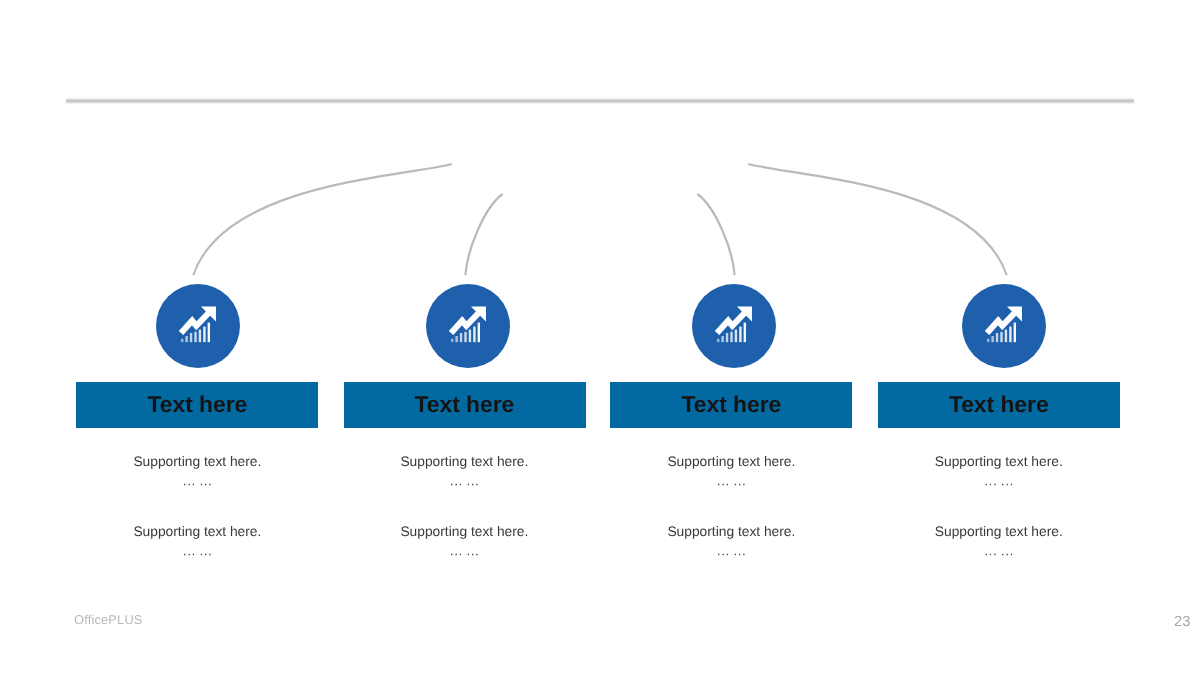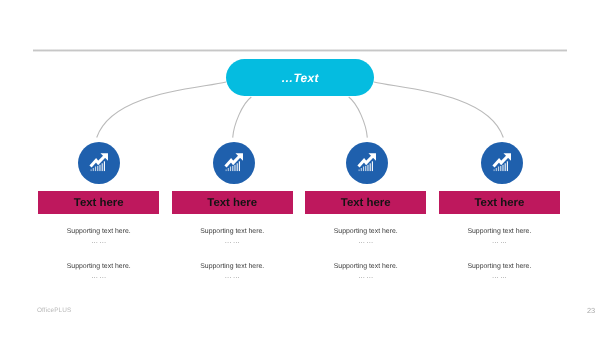--- a/index.html
+++ b/index.html
@@ -3,43 +3,40 @@
 <meta charset="utf-8">
 <style>
   html,body{margin:0;padding:0;}
   body{width:600px;height:337px;background:#ffffff;font-family:"Liberation Sans",sans-serif;overflow:hidden;-webkit-font-smoothing:antialiased;text-rendering:geometricPrecision;}
   .slide{position:relative;width:600px;height:337px;background:#fff;filter:opacity(100%);}
   .divider{position:absolute;left:33px;top:49px;width:534px;height:3px;background:linear-gradient(to bottom,rgba(255,255,255,0) 0%,#cfcfcf 30%,#c4c4c4 58%,rgba(255,255,255,0) 100%);}
   .connectors{position:absolute;left:0;top:0;width:600px;height:337px;}
   .center-node{position:absolute;left:226px;top:59px;width:148px;height:37px;border-radius:19px;background:#05BCE0;display:flex;align-items:center;justify-content:center;}
   .center-label{color:#fff;font-weight:bold;font-style:italic;font-size:12px;letter-spacing:.3px;}
   .circle{position:absolute;width:42px;height:42px;border-radius:50%;background:#1F60AD;display:flex;align-items:center;justify-content:center;}
-  .tbox{position:absolute;top:190.6px;height:23.2px;background:#be185d;display:flex;align-items:center;justify-content:center;}
+  .tbox{position:absolute;top:190.6px;height:23.2px;background:#0369a1;display:flex;align-items:center;justify-content:center;}
   .tbox span{font-size:11.4px;font-weight:bold;color:#141414;position:relative;top:0.8px;}
   .sup{position:absolute;text-align:center;font-size:6.9px;color:#3a3a3a;line-height:9px;}
   .sup .tiny{font-size:6.5px;color:#3d3d3d;letter-spacing:0px;line-height:9px;height:9px;margin-top:2px;-webkit-font-smoothing:antialiased;}
   .footer-left{position:absolute;left:37px;top:306.5px;font-size:6.4px;color:#b9b9b9;letter-spacing:0.1px;}
   .footer-right{position:absolute;left:555px;top:306px;font-size:7.4px;color:#a8a8a8;margin-left:32px;}
 </style>
 </head>
 <body>
 
 <div class="slide">
   <div class="divider"></div>
 
   <svg class="connectors" viewBox="0 0 600 337">
     <path d="M 96.7 137.5 C 112.2 91.7 199.9 88.6 226 82" stroke="#bababa" stroke-width="1.1" fill="none"></path>
     <path d="M 251.3 97 C 242.2 103.7 233.7 124.4 232.7 137.6" stroke="#bababa" stroke-width="1.1" fill="none"></path>
     <path d="M 348.7 97 C 357.8 103.7 366.3 124.4 367.3 137.6" stroke="#bababa" stroke-width="1.1" fill="none"></path>
     <path d="M 503.3 137.5 C 487.8 91.7 400.1 88.6 374 82" stroke="#bababa" stroke-width="1.1" fill="none"></path>
   </svg>
 
-  <div class="center-node">
-    <span class="center-label">…Text</span>
-  </div>
 
   <div class="circle" style="left:77.8px;top:141.5px;">
     <svg width="22" height="22" viewBox="0 0 48 48" style="margin-bottom:1px">
         <g fill="#ffffff">
           <rect x="5.5" y="40.1" width="2.6" height="3.7" opacity="0.55"></rect>
           <rect x="10.3" y="37.1" width="2.6" height="6.7" opacity="0.65"></rect>
           <rect x="15.1" y="33.8" width="2.6" height="10" opacity="0.72"></rect>
           <rect x="20" y="32.5" width="2.6" height="11.3" opacity="0.78"></rect>
           <rect x="24.8" y="30.1" width="2.6" height="13.7" opacity="0.84"></rect>
           <rect x="29.7" y="26.8" width="2.6" height="17" opacity="0.9"></rect>

